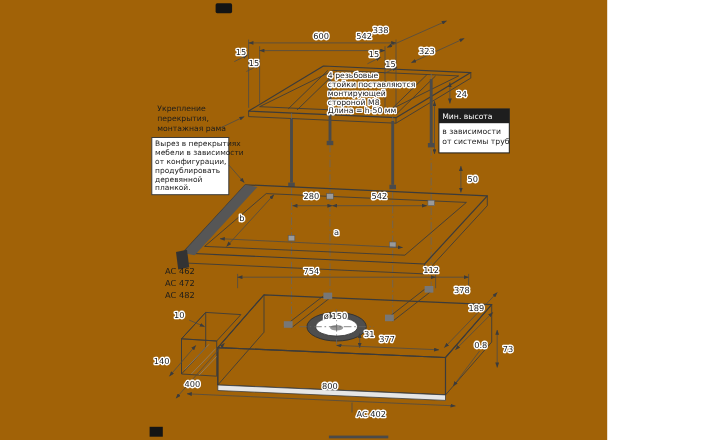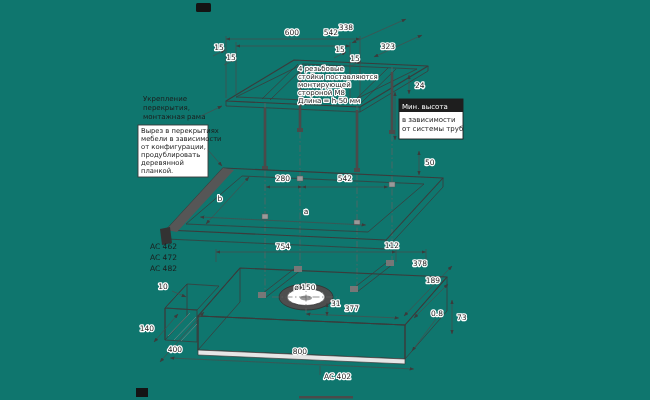--- a/index.html
+++ b/index.html
@@ -1,16 +1,16 @@
 <!DOCTYPE html>
 <html><head>
 <meta charset="utf-8">
 <style>
   html,body{margin:0;padding:0;background:#fff;}
-  #stage{position:relative;width:650px;height:400px;background:#0f766e;overflow:hidden;
+  #stage{position:relative;width:552px;height:400px;background:#a16207;overflow:hidden;
          font-family:"DejaVu Sans",sans-serif;text-align:right;}
   svg{position:absolute;left:0;top:0;}
   .ln{stroke:#3b3b3b;stroke-width:1.1;fill:none;stroke-linejoin:round;}
   .ln2{stroke:#3b3b3b;stroke-width:.8;fill:none;}
   .dim{stroke:#4a4a4a;stroke-width:.7;fill:none;}
   .cl{stroke:#666;stroke-width:.7;fill:none;stroke-dasharray:7 2.5 1.5 2.5;}
   .hatch{stroke:#8a8a8a;stroke-width:.6;fill:none;}
   text{font-family:"DejaVu Sans",sans-serif;font-size:7.5px;fill:#1c1c1c;}
   .halo{paint-order:stroke;stroke:#fff;stroke-width:2.5px;stroke-linejoin:round;}
   .mid{text-anchor:middle;}

